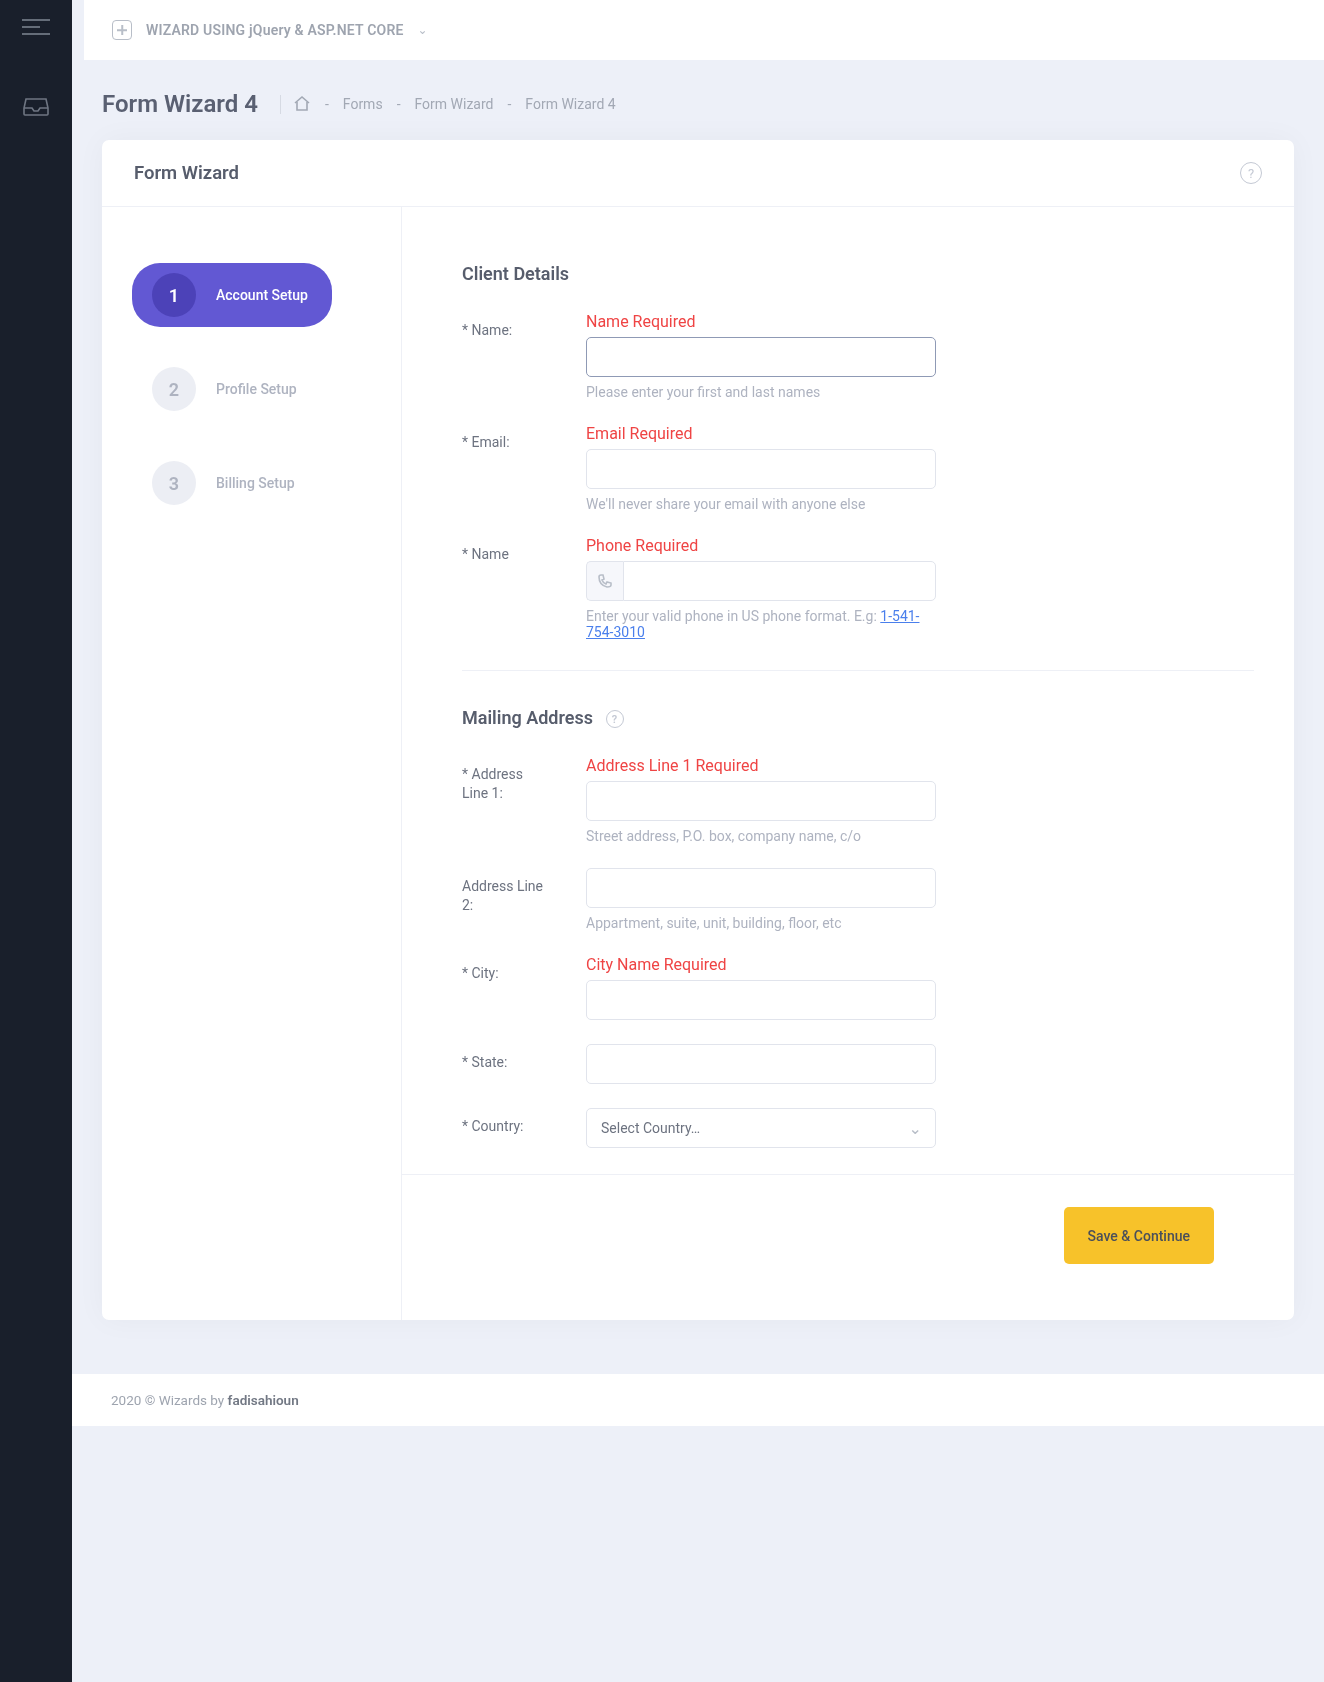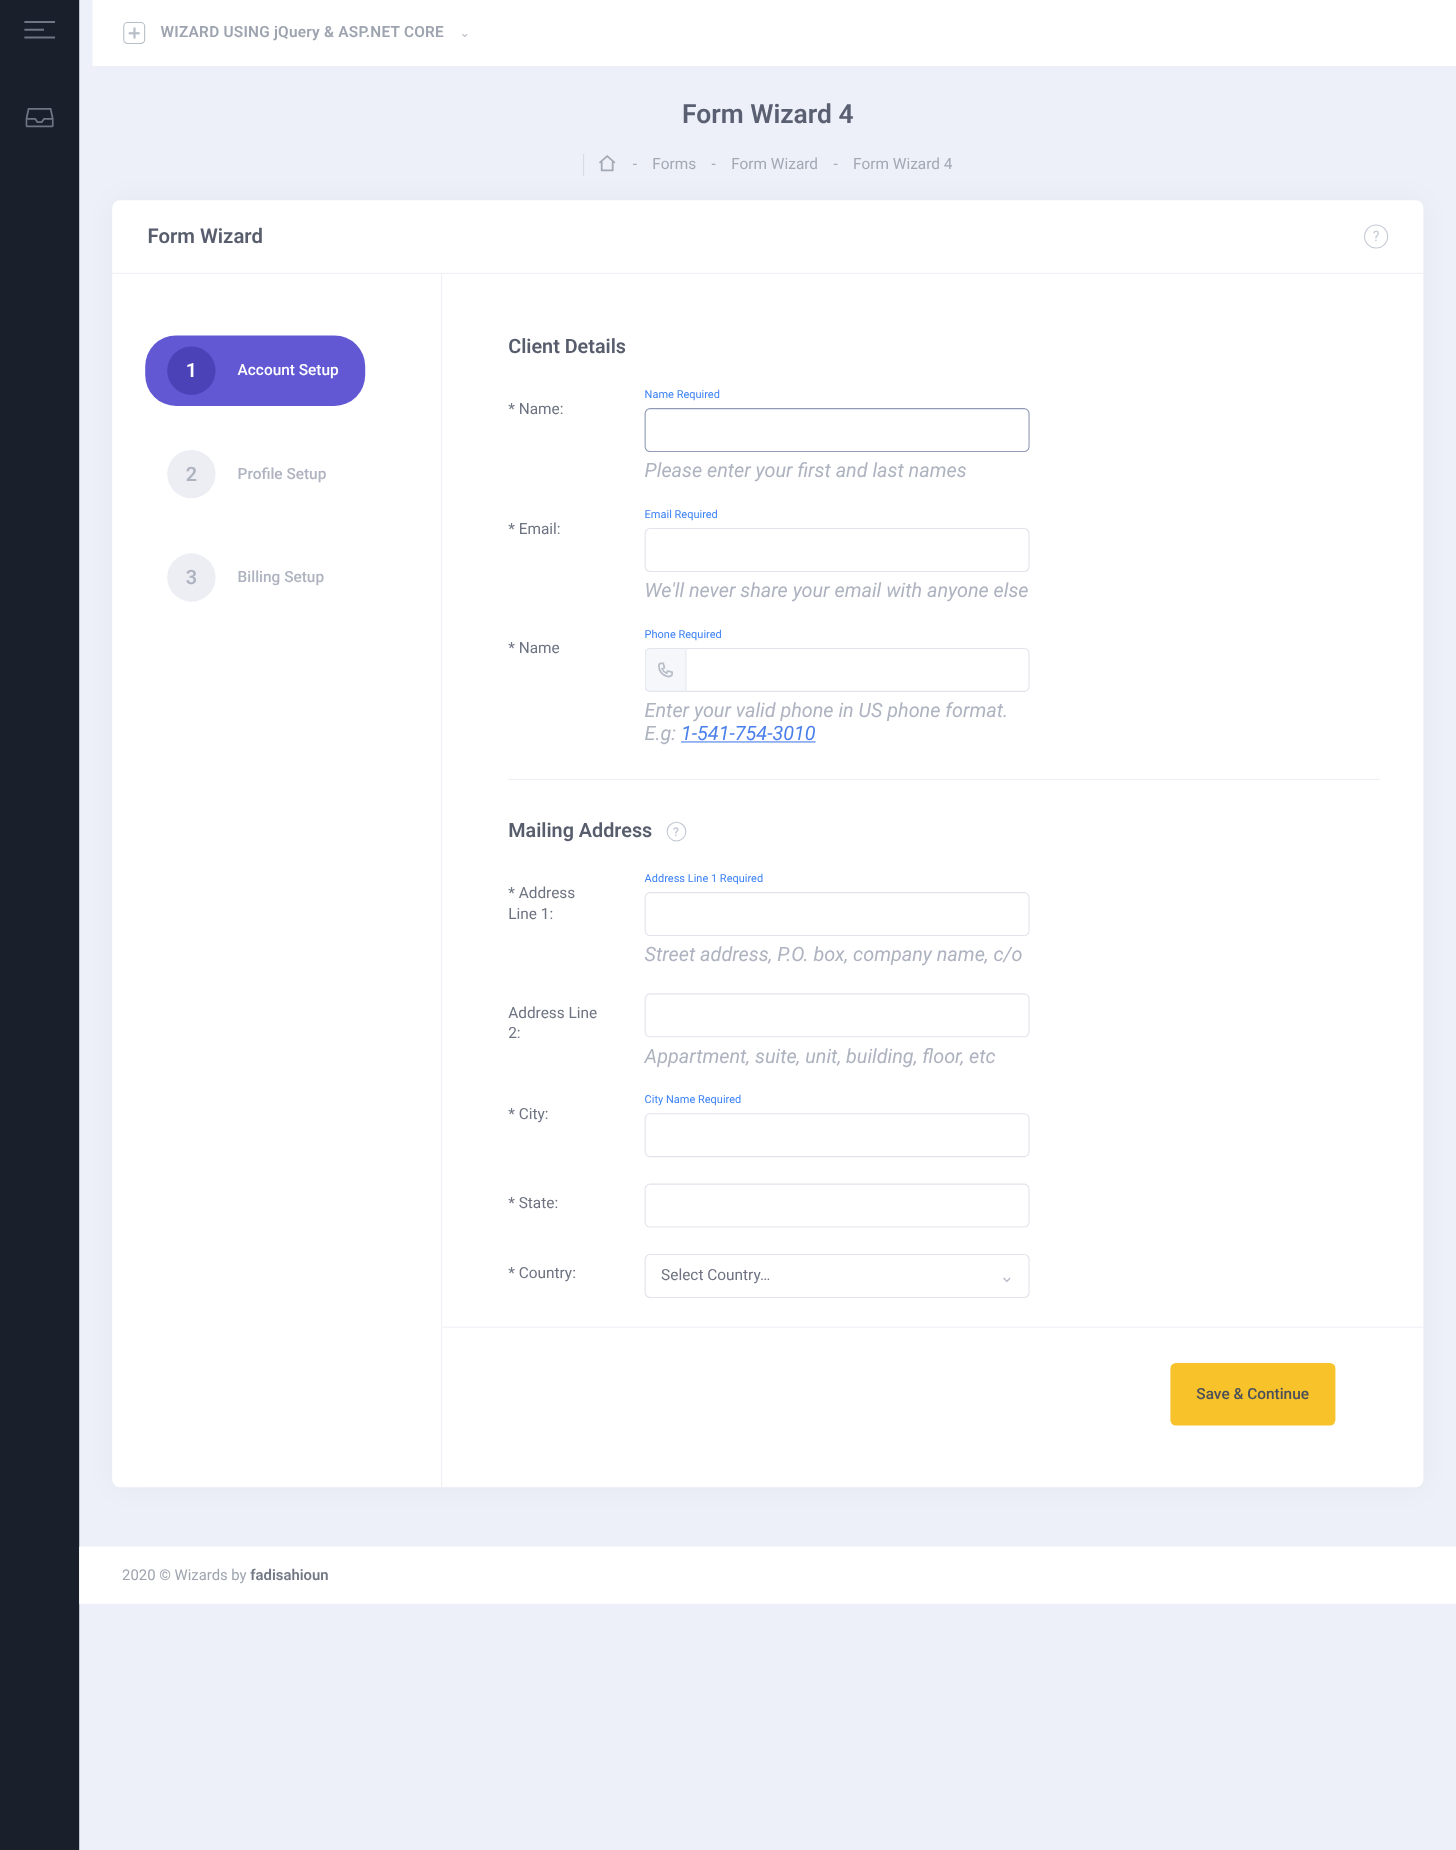--- a/index.html
+++ b/index.html
@@ -18,21 +18,21 @@
     
     .topbar { background: #fff; height: 60px; display: flex; align-items: center; padding: 0 28px; gap: 14px; margin-left: 12px; }
     .topbar .icon-sq { width: 20px; height: 20px; border: 1.5px solid #b8bec8; border-radius: 4px; position: relative; }
     .topbar .icon-sq::before, .topbar .icon-sq::after { content: ""; position: absolute; background: #b8bec8; }
     .topbar .icon-sq::before { width: 10px; height: 1.5px; top: 50%; left: 50%; transform: translate(-50%,-50%); }
     .topbar .icon-sq::after  { width: 1.5px; height: 10px; top: 50%; left: 50%; transform: translate(-50%,-50%); }
     .topbar .title { color: #9ea4af; font-weight: 600; letter-spacing: .2px; font-size: 14px; }
     .topbar .chev { color: #b8bec8; font-size: 12px; }
 
     
-    .title-row { display: flex; align-items: center; gap: 22px; padding: 30px 30px 22px; flex-direction: column; }
+    .title-row { display: flex; align-items: center; gap: 22px; padding: 30px 30px 22px; }
     .page-title { color: #5a6072; font-size: 24px; font-weight: 600; }
     .crumbs { display: flex; align-items: center; gap: 10px; color: #a2a8b4; font-size: 14px; border-left: 1px solid #d6dae3; padding-left: 12px; }
     .crumbs .home svg { stroke: #a2a8b4; }
     .crumbs .sep::before { content: "-"; margin: 0 4px; color: #a2a8b4; }
     .crumbs a { color: #a2a8b4; text-decoration: none; }
 
     
     .card { margin: 0 30px; background: #fff; border-radius: 7px; box-shadow: 0 0 30px rgba(25,31,43,.04); }
     .card-head { display: flex; align-items: center; justify-content: space-between; padding: 22px 32px; border-bottom: 1px solid #eef0f6; }
     .card-head h3 { color: #575d6c; font-size: 18.5px; font-weight: 600; }
@@ -53,24 +53,24 @@
     
     .form-col { flex: 1; padding: 56px 40px 56px 60px; }
     .section-title { color: #575d6c; font-size: 18px; font-weight: 600; margin-bottom: 28px; }
     .section-title .help-sm { display: inline-flex; width: 18px; height: 18px; border: 1.4px solid #c4c9d4; border-radius: 50%; align-items: center; justify-content: center; color: #c4c9d4; font-size: 11px; margin-left: 8px; vertical-align: middle; cursor: pointer; }
     .section-divider { border-top: 1px solid #eef0f6; margin: 30px 0 36px; }
 
     .form-row { display: flex; align-items: flex-start; gap: 34px; margin-bottom: 24px; }
     .form-row .col-label { width: 90px; flex-shrink: 0; color: #6d7380; font-size: 14px; padding-top: 9px; line-height: 1.35; }
     .form-row .col-field { flex: 1; max-width: 350px; }
 
-    .err { color: #3b82f6; font-size: 10px; margin-bottom: 6px; }
+    .err { color: #ef4444; font-size: 16px; margin-bottom: 6px; }
     .input { width: 100%; height: 40px; border: 1px solid #e1e4ec; border-radius: 5px; padding: 0 14px; font-size: 14px; color: #575d6c; background: #fff; }
     .input.focus-active { border-color: #8f9ab5; }
-    .help-text { color: #aeb3c0; font-size: 18px; margin-top: 7px; font-style: italic; }
+    .help-text { color: #aeb3c0; font-size: 14px; margin-top: 7px; }
     .help-text a { color: #4a7fec; text-decoration: underline; }
 
     .input-group { display: flex; }
     .input-group .addon { width: 42px; height: 40px; border: 1px solid #e1e4ec; border-right: none; border-radius: 5px 0 0 5px; background: #f6f7fb; display: flex; align-items: center; justify-content: center; }
     .input-group .addon svg { stroke: #b8bec8; }
     .input-group .input { border-radius: 0 5px 5px 0; }
 
     .select-wrap { position: relative; }
     .select-wrap .input { padding-right: 34px; appearance: none; -webkit-appearance: none; color: #6d7380; }
     .select-wrap .chev { position: absolute; right: 14px; top: 50%; transform: translateY(-50%); color: #b8bec8; pointer-events: none; }

